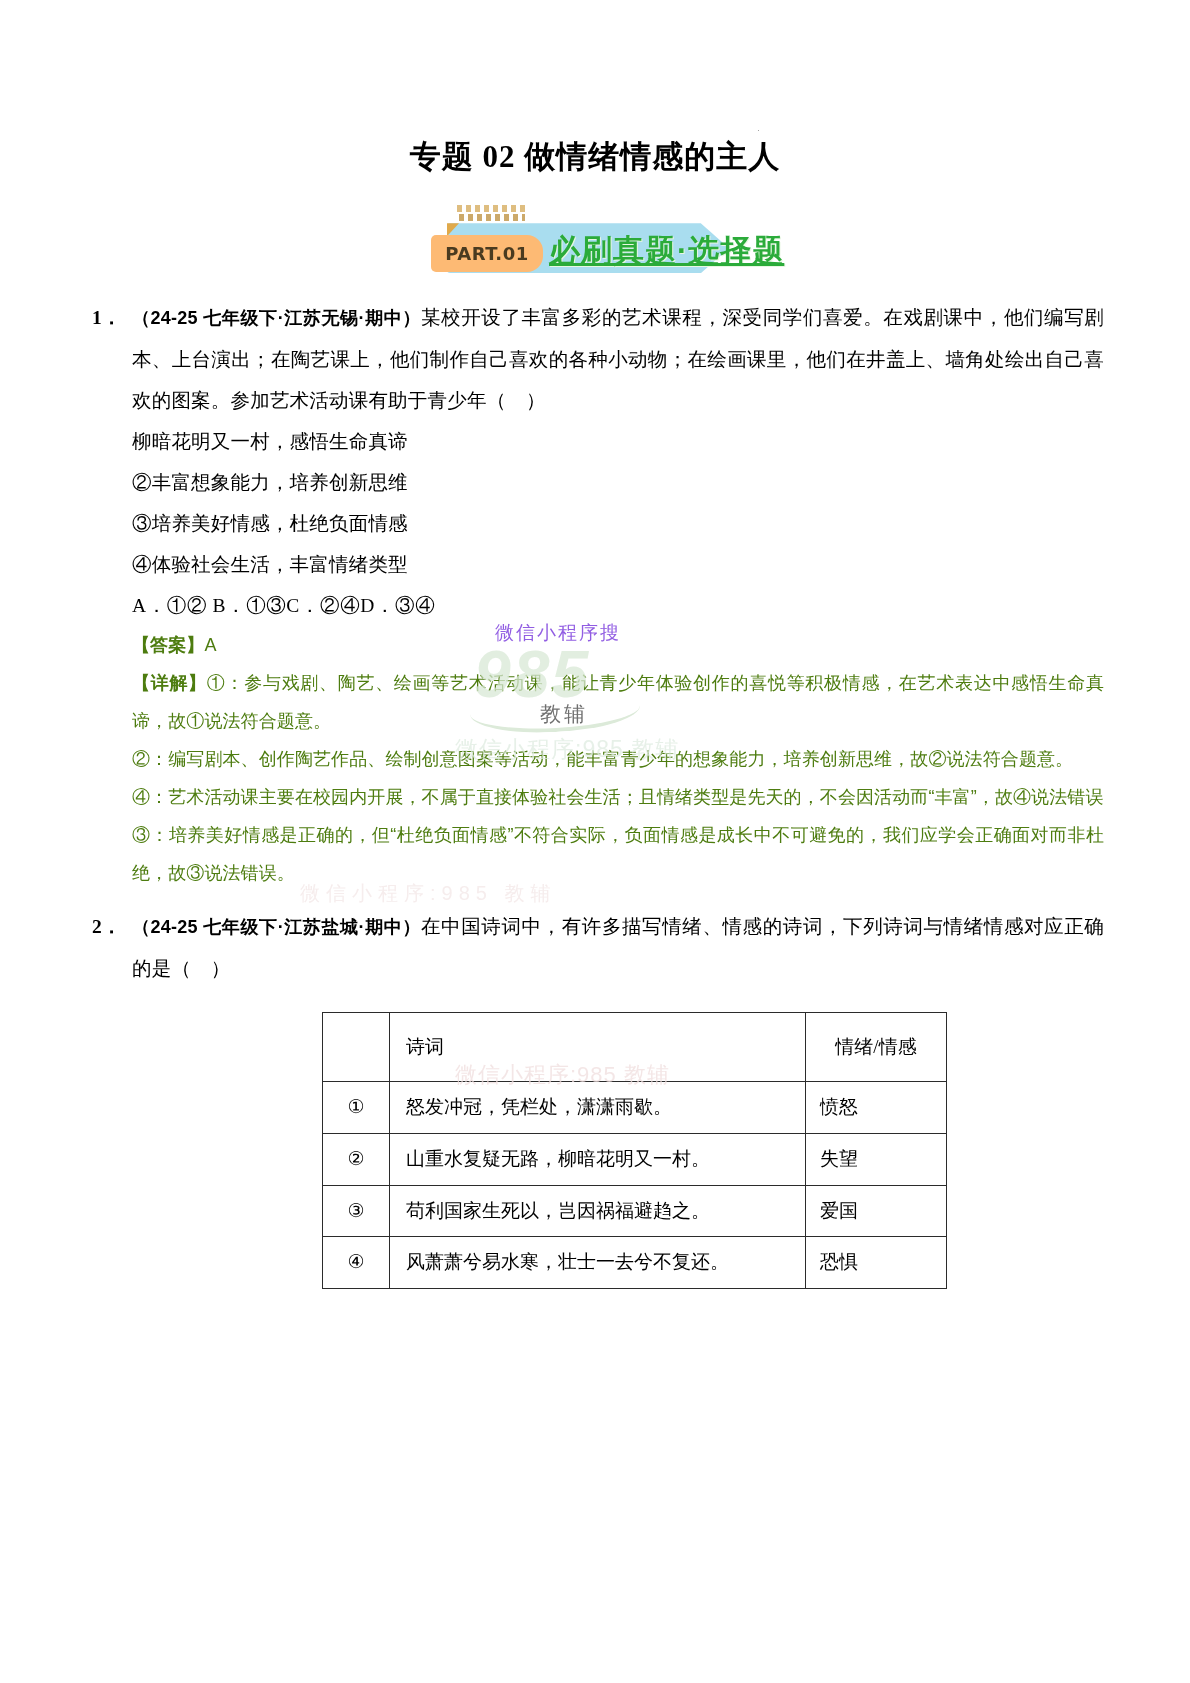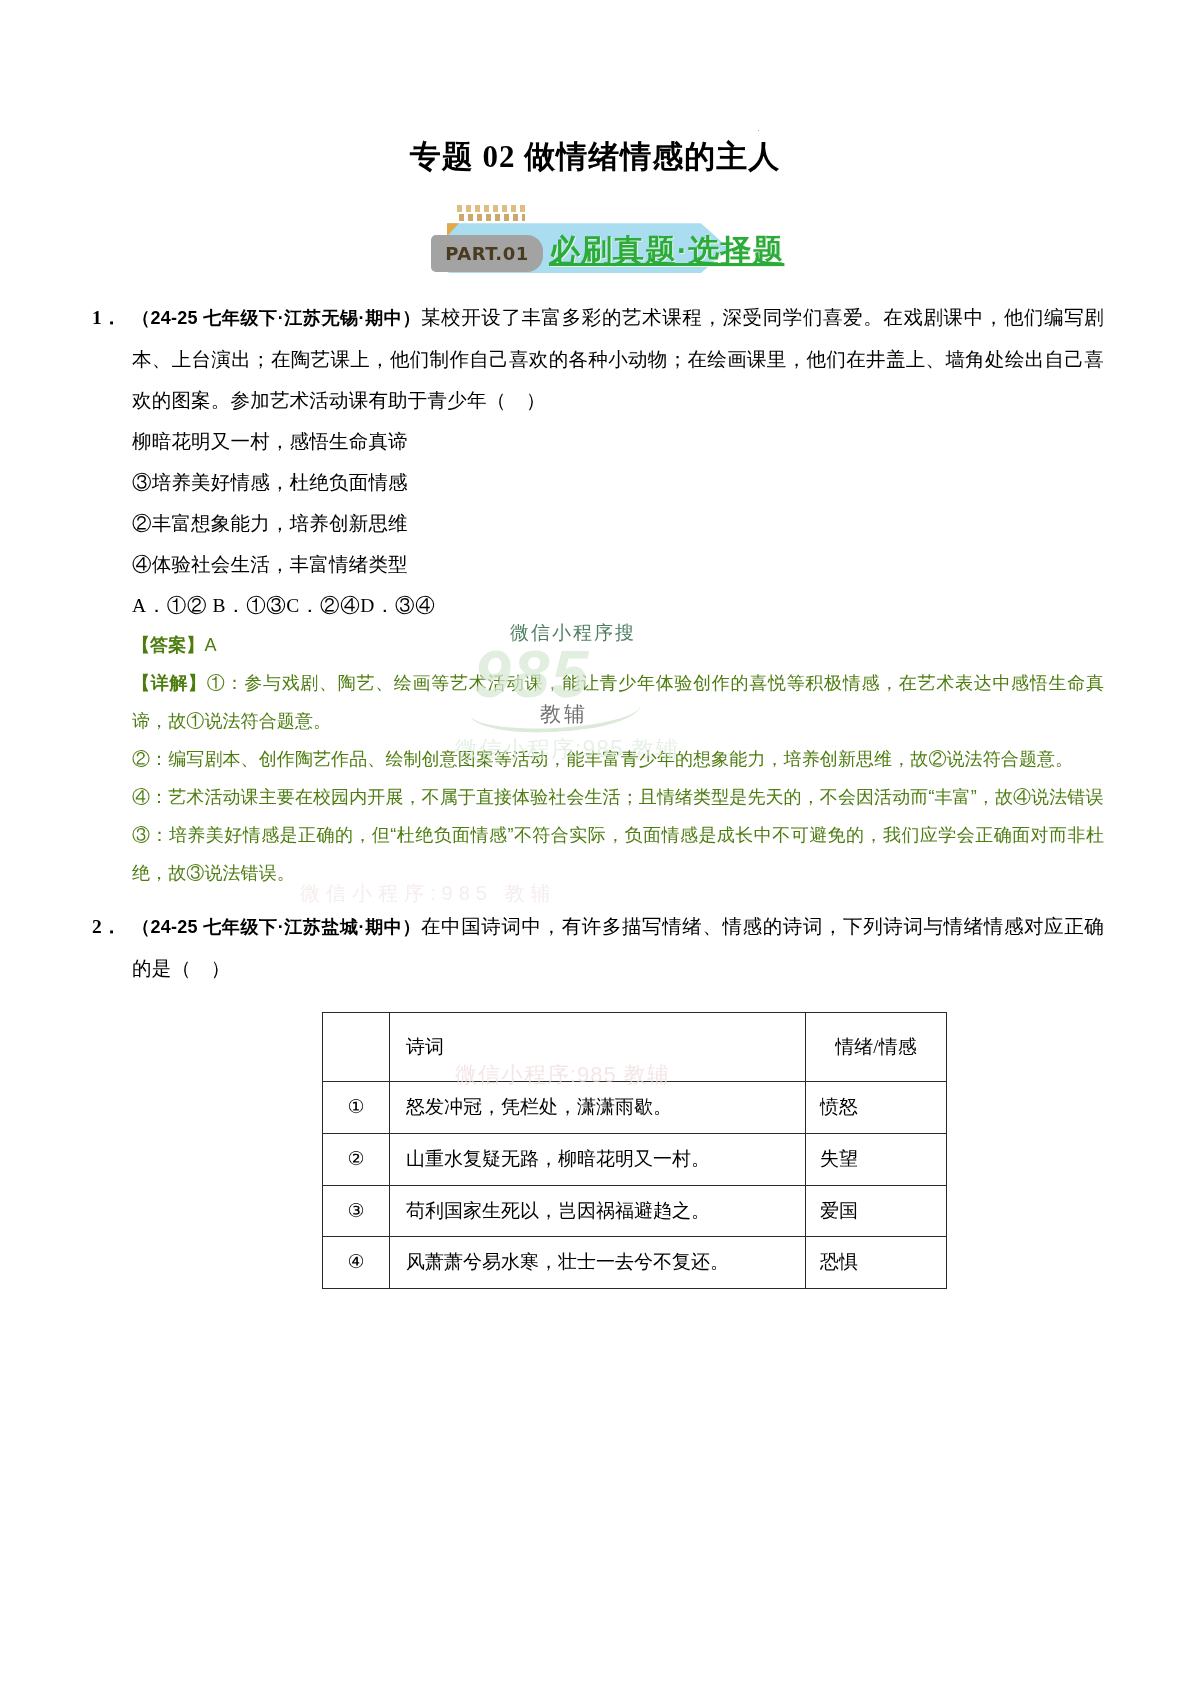--- a/index.html
+++ b/index.html
@@ -94,21 +94,21 @@
     height: 13px;
     background: #e0a94a;
     clip-path: polygon(0 0, 100% 0, 0 100%);
   }
   .banner-tag {
     position: absolute;
     left: 12px;
     top: 38px;
     width: 112px;
     height: 37px;
-    background: #a3a3a3;
+    background: #fdba74;
     border-radius: 5px 16px 16px 5px;
     display: flex;
     align-items: center;
     justify-content: center;
   }
   .banner-tag span {
     font-family: "DejaVu Sans", sans-serif;
     font-size: 18px;
     font-weight: 700;
     color: #4a3b20;
@@ -218,25 +218,25 @@
   .wm {
     position: absolute;
     pointer-events: none;
     user-select: none;
     color: #cfe3cc;
     opacity: .75;
     font-family: "Liberation Sans", "DejaVu Sans", sans-serif;
     white-space: nowrap;
   }
   .wm-top {
-    left: 510px;
+    left: 495px;
     top: 620px;
     font-size: 19px;
     letter-spacing: 2px;
-    color: #14532d;
+    color: #6d28d9;
   }
   .wm-big {
     left: 474px;
     top: 636px;
     font-size: 66px;
     font-weight: 700;
     font-style: italic;
     color: #d9e9d6;
     letter-spacing: 2px;
   }
@@ -301,22 +301,22 @@
   </div>
 
   <div class="content">
 
     <div class="q-block">
       <div class="q-line">
         <div class="q-num">1．</div>
         <div class="q-text"><span class="meta">（24-25 七年级下·江苏无锡·期中）</span><span>某校开设了丰富多彩的艺术课程，深受同学们喜爱。在戏剧课中，他们编写剧本、上台演出；在陶艺课上，他们制作自己喜欢的各种小动物；在绘画课里，他们在井盖上、墙角处绘出自己喜欢的图案。参加艺术活动课有助于青少年（　）</span></div>
       </div>
       <div class="opt-line">柳暗花明又一村，感悟生命真谛</div>
+      <div class="opt-line">②丰富想象能力，培养创新思维</div>
       <div class="opt-line">③培养美好情感，杜绝负面情感</div>
-      <div class="opt-line">②丰富想象能力，培养创新思维</div>
       <div class="opt-line">④体验社会生活，丰富情绪类型</div>
       <div class="choice-line">A．①②  B．①③C．②④D．③④</div>
 
       <div class="ans-line"><span class="tag-bold">【答案】</span><span>A</span></div>
 
       <div class="exp-line"><span class="tag-bold">【详解】</span><span>①：参与戏剧、陶艺、绘画等艺术活动课，能让青少年体验创作的喜悦等积极情感，在艺术表达中感悟生命真谛，故①说法符合题意。</span></div>
       <div class="exp-line cont">②：编写剧本、创作陶艺作品、绘制创意图案等活动，能丰富青少年的想象能力，培养创新思维，故②说法符合题意。</div>
       <div class="exp-line cont">④：艺术活动课主要在校园内开展，不属于直接体验社会生活；且情绪类型是先天的，不会因活动而“丰富”，故④说法错误</div>
       <div class="exp-line cont">③：培养美好情感是正确的，但“杜绝负面情感”不符合实际，负面情感是成长中不可避免的，我们应学会正确面对而非杜绝，故③说法错误。</div>
     </div>

